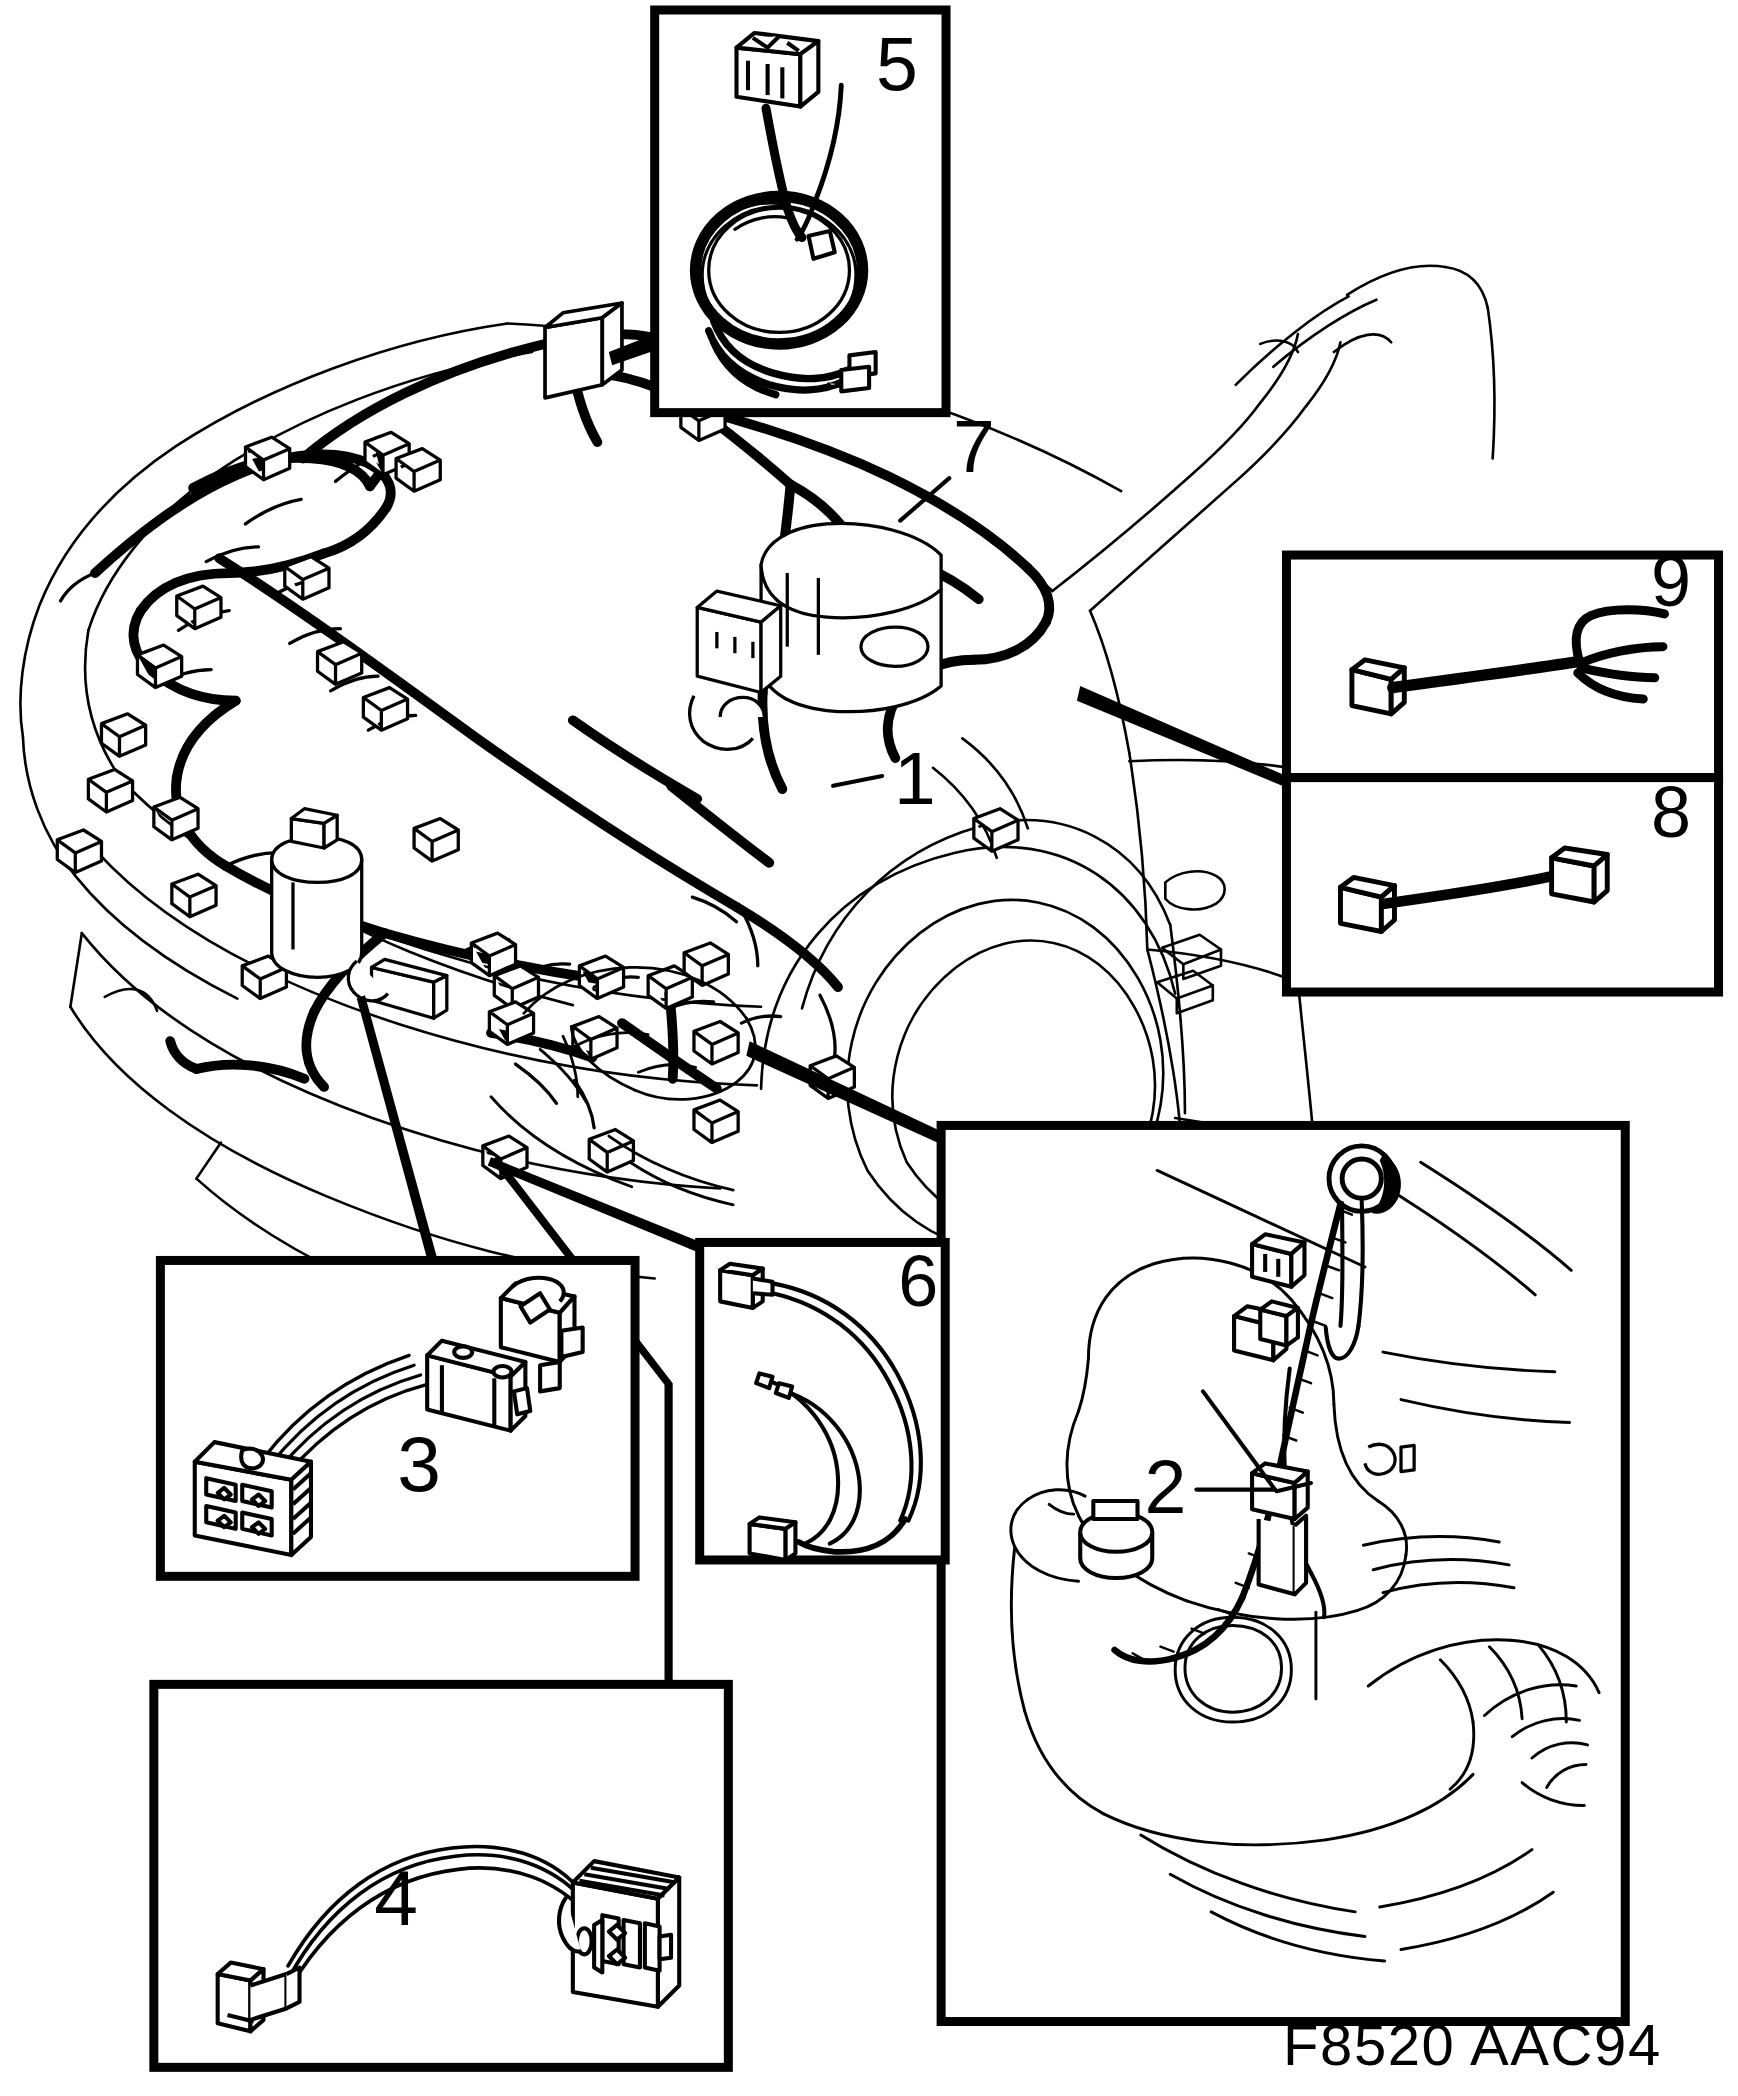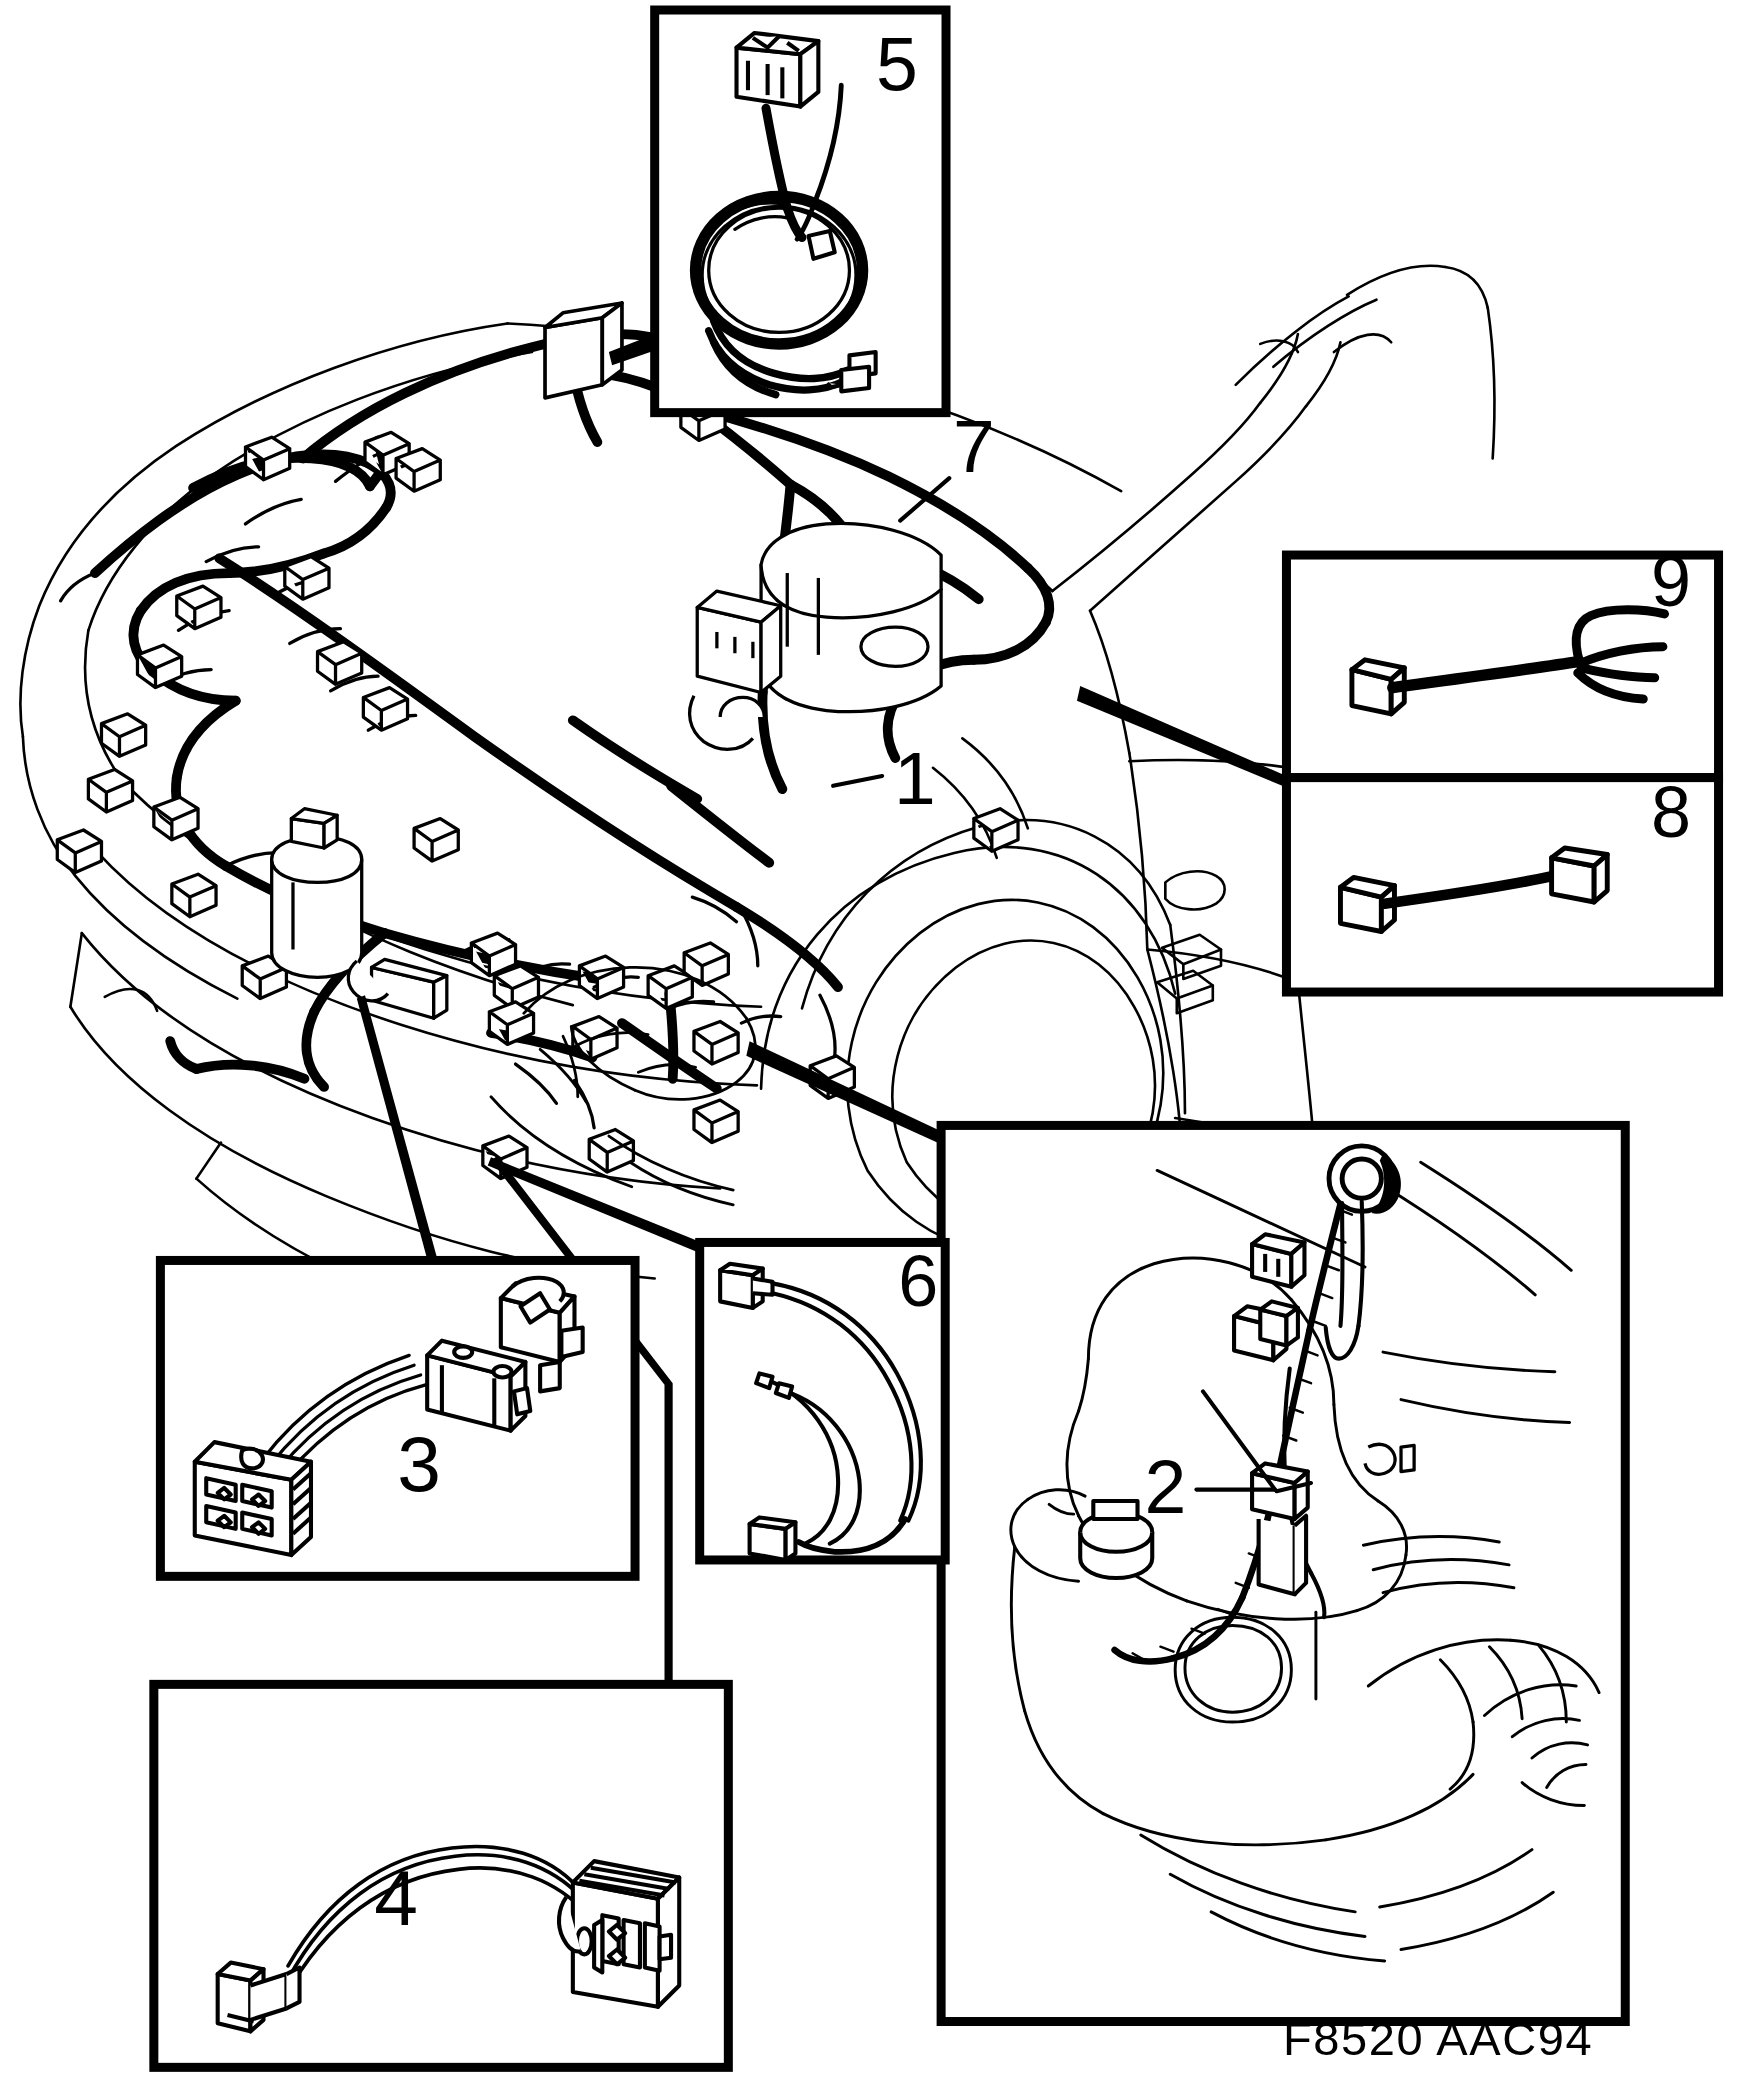--- a/index.html
+++ b/index.html
@@ -33,21 +33,21 @@
     color: #000;
     line-height: 1;
     user-select: none;
   }
   .cn-big { font-size: 75px; }
   .fig-code {
     position: absolute;
     left: 1283px;
     top: 2011px;
     font-family: "Liberation Sans", sans-serif;
-    font-size: 47px;
+    font-size: 58px;
     letter-spacing: 1.6px;
     color: #000;
     white-space: nowrap;
   }
 </style>
 </head>
 <body>
 
 <div id="sheet">
 

